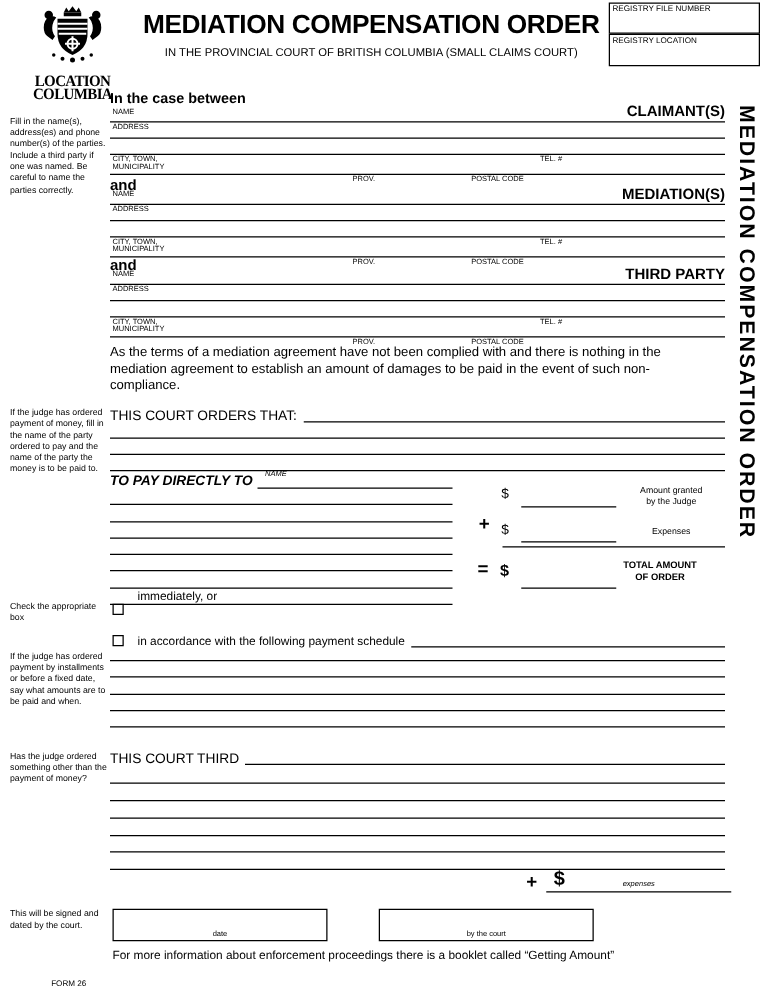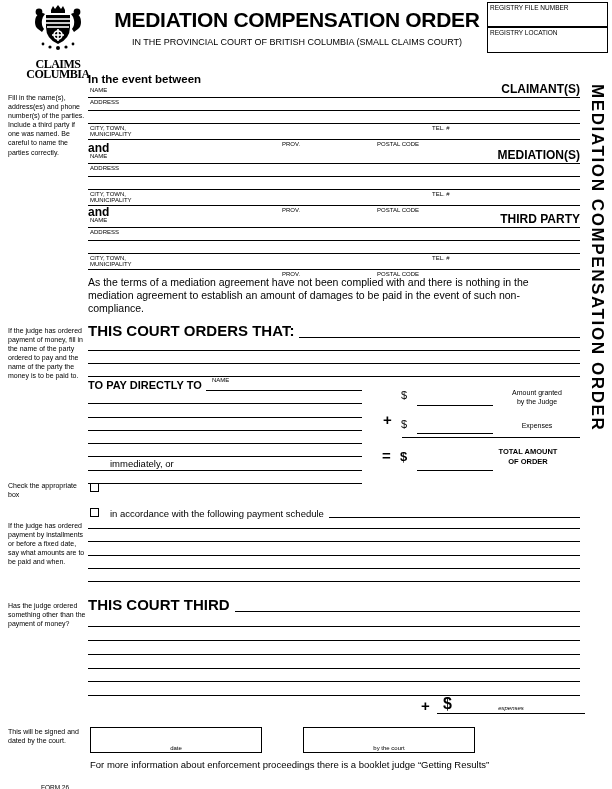--- a/index.html
+++ b/index.html
@@ -29,26 +29,26 @@
   .citylab{position:absolute;left:2px;top:1px;font-size:6px;line-height:1.05;}
   .citylab span{display:block;}
   .tellab{position:absolute;left:344px;top:1px;font-size:6px;}
   .role{position:absolute;right:0;bottom:1px;font-size:12px;font-weight:bold;}
   .andlab{position:absolute;left:88px;font-size:12px;font-weight:bold;}
   .tiny6{font-size:6px;}
   
   .preamble{position:absolute;left:88px;top:276px;width:482px;font-size:10.5px;line-height:1.25;}
   
   .hrow{position:absolute;display:flex;align-items:flex-end;}
-  .hrow .htext{font-size:15px;font-weight:bold;white-space:nowrap;margin-top:39px;}
+  .hrow .htext{font-size:11px;font-weight:normal;white-space:nowrap;margin-top:39px;}
   .hrow .fill{flex:1;border-bottom:1.4px solid #000;margin:0 0 1px 5px;}
   .linegrp{position:absolute;}
   .linegrp .ln{border-bottom:1.3px solid #000;}
   
-  .payrow{position:absolute;left:88px;top:376px;width:274px;height:15px;}
+  .payrow{position:absolute;left:88px;top:376px;width:274px;height:15px;font-style:italic;}
   .payrow .htext{position:absolute;left:0;bottom:0;font-size:11px;font-weight:bold;}
   .payrow .nm{position:absolute;left:124px;top:1px;font-size:6px;}
   .payrow .nline{position:absolute;left:118px;right:0;bottom:0;border-bottom:1.4px solid #000;}
   
   .money{position:absolute;left:380px;top:385px;width:202px;height:95px;}
   .money .sym{position:absolute;font-size:11px;}
   .money .op{position:absolute;font-size:15px;font-weight:bold;}
   .money .mline{position:absolute;width:76px;border-bottom:1.3px solid #000;}
   .money .mlab{position:absolute;width:84px;text-align:center;font-size:7px;line-height:1.25;}
   .money .mlabb{position:absolute;width:88px;text-align:center;font-size:7.5px;font-weight:bold;line-height:1.3;}
@@ -89,21 +89,21 @@
       <g stroke="#fff" stroke-width="1.6">
         <line x1="17" y1="15" x2="41" y2="15"></line>
         <line x1="17" y1="19" x2="41" y2="19"></line>
         <line x1="18" y1="23" x2="40" y2="23"></line>
         <circle cx="29" cy="31" r="4" fill="none"></circle>
         <line x1="29" y1="25" x2="29" y2="37"></line>
         <line x1="23" y1="31" x2="35" y2="31"></line>
       </g>
     </svg>
     <div class="logotext">
-      <div>CLAIMS</div>
+      <div>LOCATION</div>
       <div>COLUMBIA</div>
     </div>
   </div>
 
   <div class="title">MEDIATION COMPENSATION ORDER</div>
   <div class="subtitle">IN THE PROVINCIAL COURT OF BRITISH COLUMBIA (SMALL CLAIMS COURT)</div>
 
   <div class="regbox" style="top:2px;height:25px;">
     <div class="lab">REGISTRY FILE NUMBER</div>
   </div>
@@ -117,21 +117,21 @@
   <div class="note" style="top:326px;">If the judge has ordered payment of money, fill in the name of the party ordered to pay and the name of the party the money is to be paid to.</div>
   <div class="note" style="top:481px;">Check the appropriate box</div>
   <div class="note" style="top:521px;">If the judge has ordered payment by installments or before a fixed date, say what amounts are to be paid and when.</div>
   <div class="note" style="top:601px;">Has the judge ordered something other than the payment of money?</div>
   <div class="note" style="top:727px;">This will be signed and dated by the court.</div>
   <div class="formnote" style="top:766px;">
     <div>FORM 26</div>
     
   </div>
 
-  <div class="casehead">In the event between</div>
+  <div class="casehead">In the case between</div>
 
   <div class="party" style="top:86px;">
     <div class="prow" style="height:11px;">
       <span class="flab">NAME</span>
       <span class="role">CLAIMANT(S)</span>
     </div>
     <div class="prow" style="height:12px;">
       <span class="flab">ADDRESS</span>
     </div>
     <div class="prow" style="height:12px;"></div>
@@ -238,21 +238,21 @@
     <span class="op" style="left:2px;top:62px;">=</span>
     <span class="sym" style="left:20px;top:64px;font-size:13px;font-weight:bold;">$</span>
     <span class="mline" style="left:37px;top:75px;height:10px;"></span>
     <span class="mlabb" style="left:104px;top:62px;">
       <span style="display:block;">TOTAL AMOUNT</span>
       <span style="display:block;">OF ORDER</span>
     </span>
   </div>
 
   <div class="cbox" style="left:90px;top:483px;"></div>
-  <div class="cblab abs" style="left:110px;top:458px;">immediately, or</div>
+  <div class="cblab abs" style="left:110px;top:472px;">immediately, or</div>
 
   <div class="cbox" style="left:90px;top:508px;"></div>
   <div class="hrow" style="left:110px;top:507px;width:470px;height:12px;text-align:center;">
     <span class="cblab">in accordance with the following payment schedule</span>
     <span class="fill"></span>
   </div>
   <div class="linegrp" style="left:88px;top:516px;width:492px;">
     <div class="ln" style="height:12.2px;"></div>
     <div class="ln" style="height:12.2px;"></div>
     <div class="ln" style="height:12.2px;"></div>
@@ -278,15 +278,15 @@
   <div class="explab">expenses</div>
   <div class="expline"></div>
 
   <div class="sigbox" style="left:90px;">
     <span class="slab">date</span>
   </div>
   <div class="sigbox" style="left:303px;">
     <span class="slab">by the court</span>
   </div>
 
-  <div class="finfo">For more information about enforcement proceedings there is a booklet judge “Getting Results”</div>
+  <div class="finfo">For more information about enforcement proceedings there is a booklet called “Getting Amount”</div>
 
 </div>
 
 </body></html>

